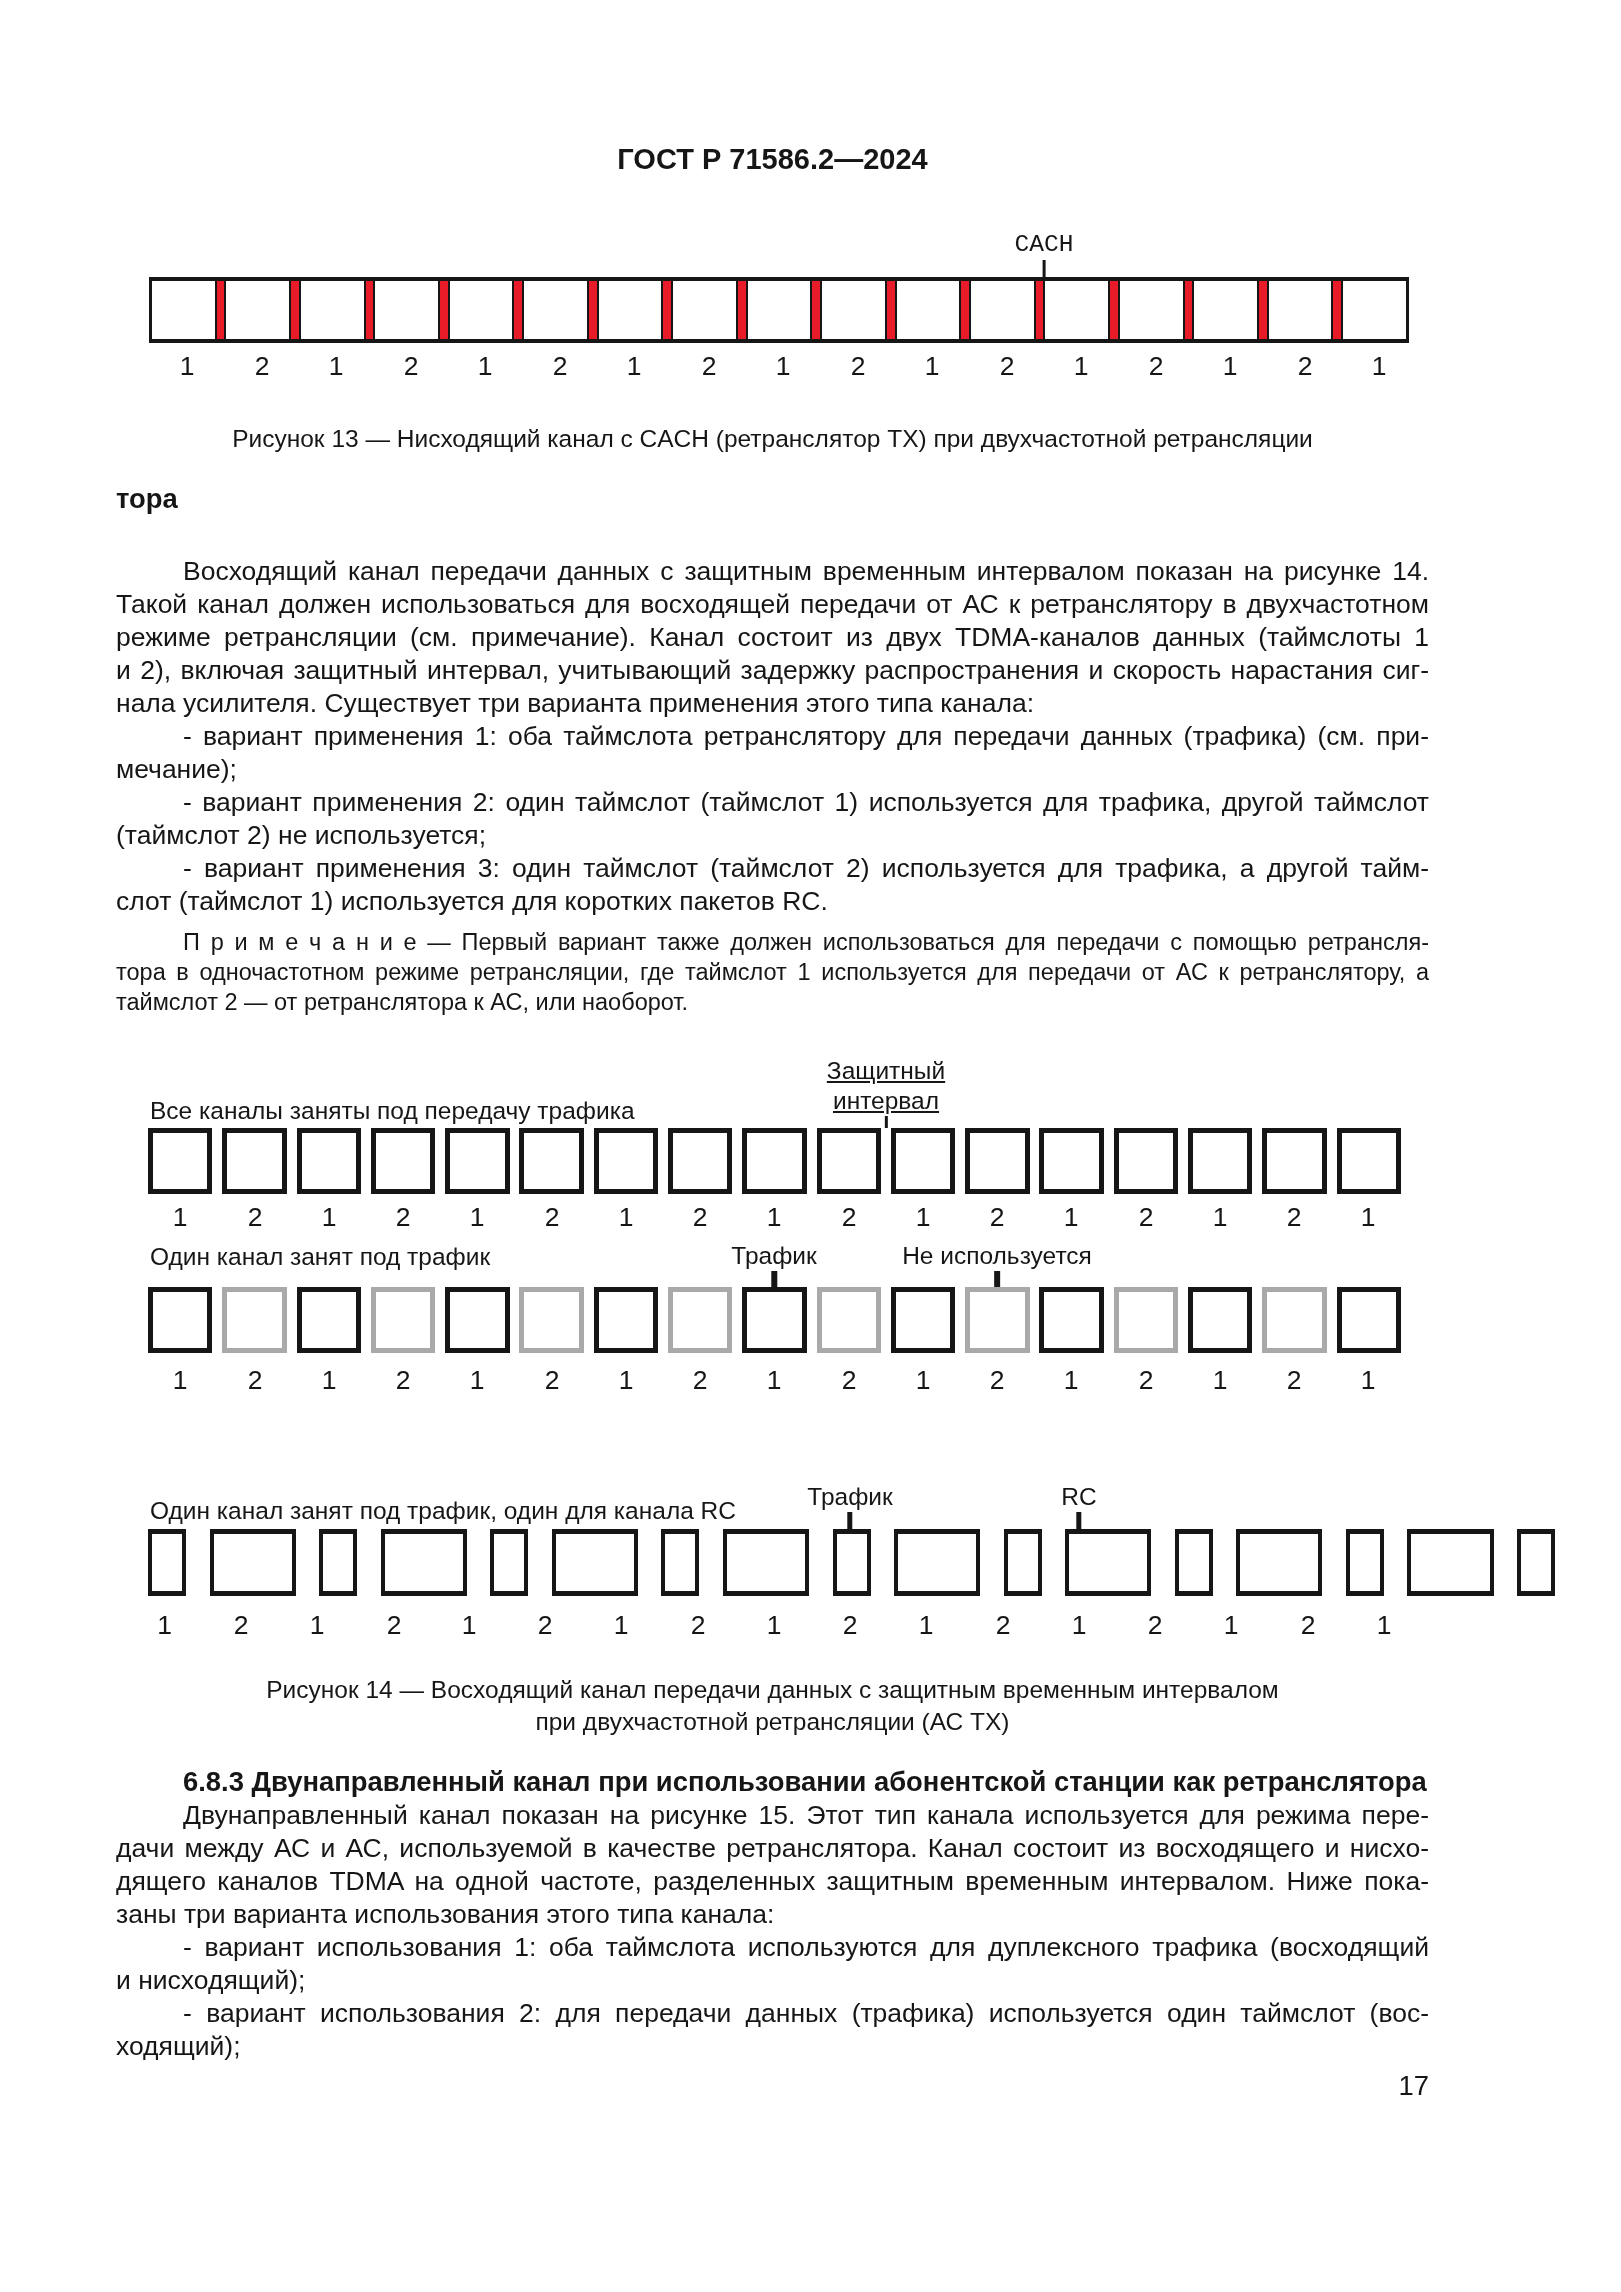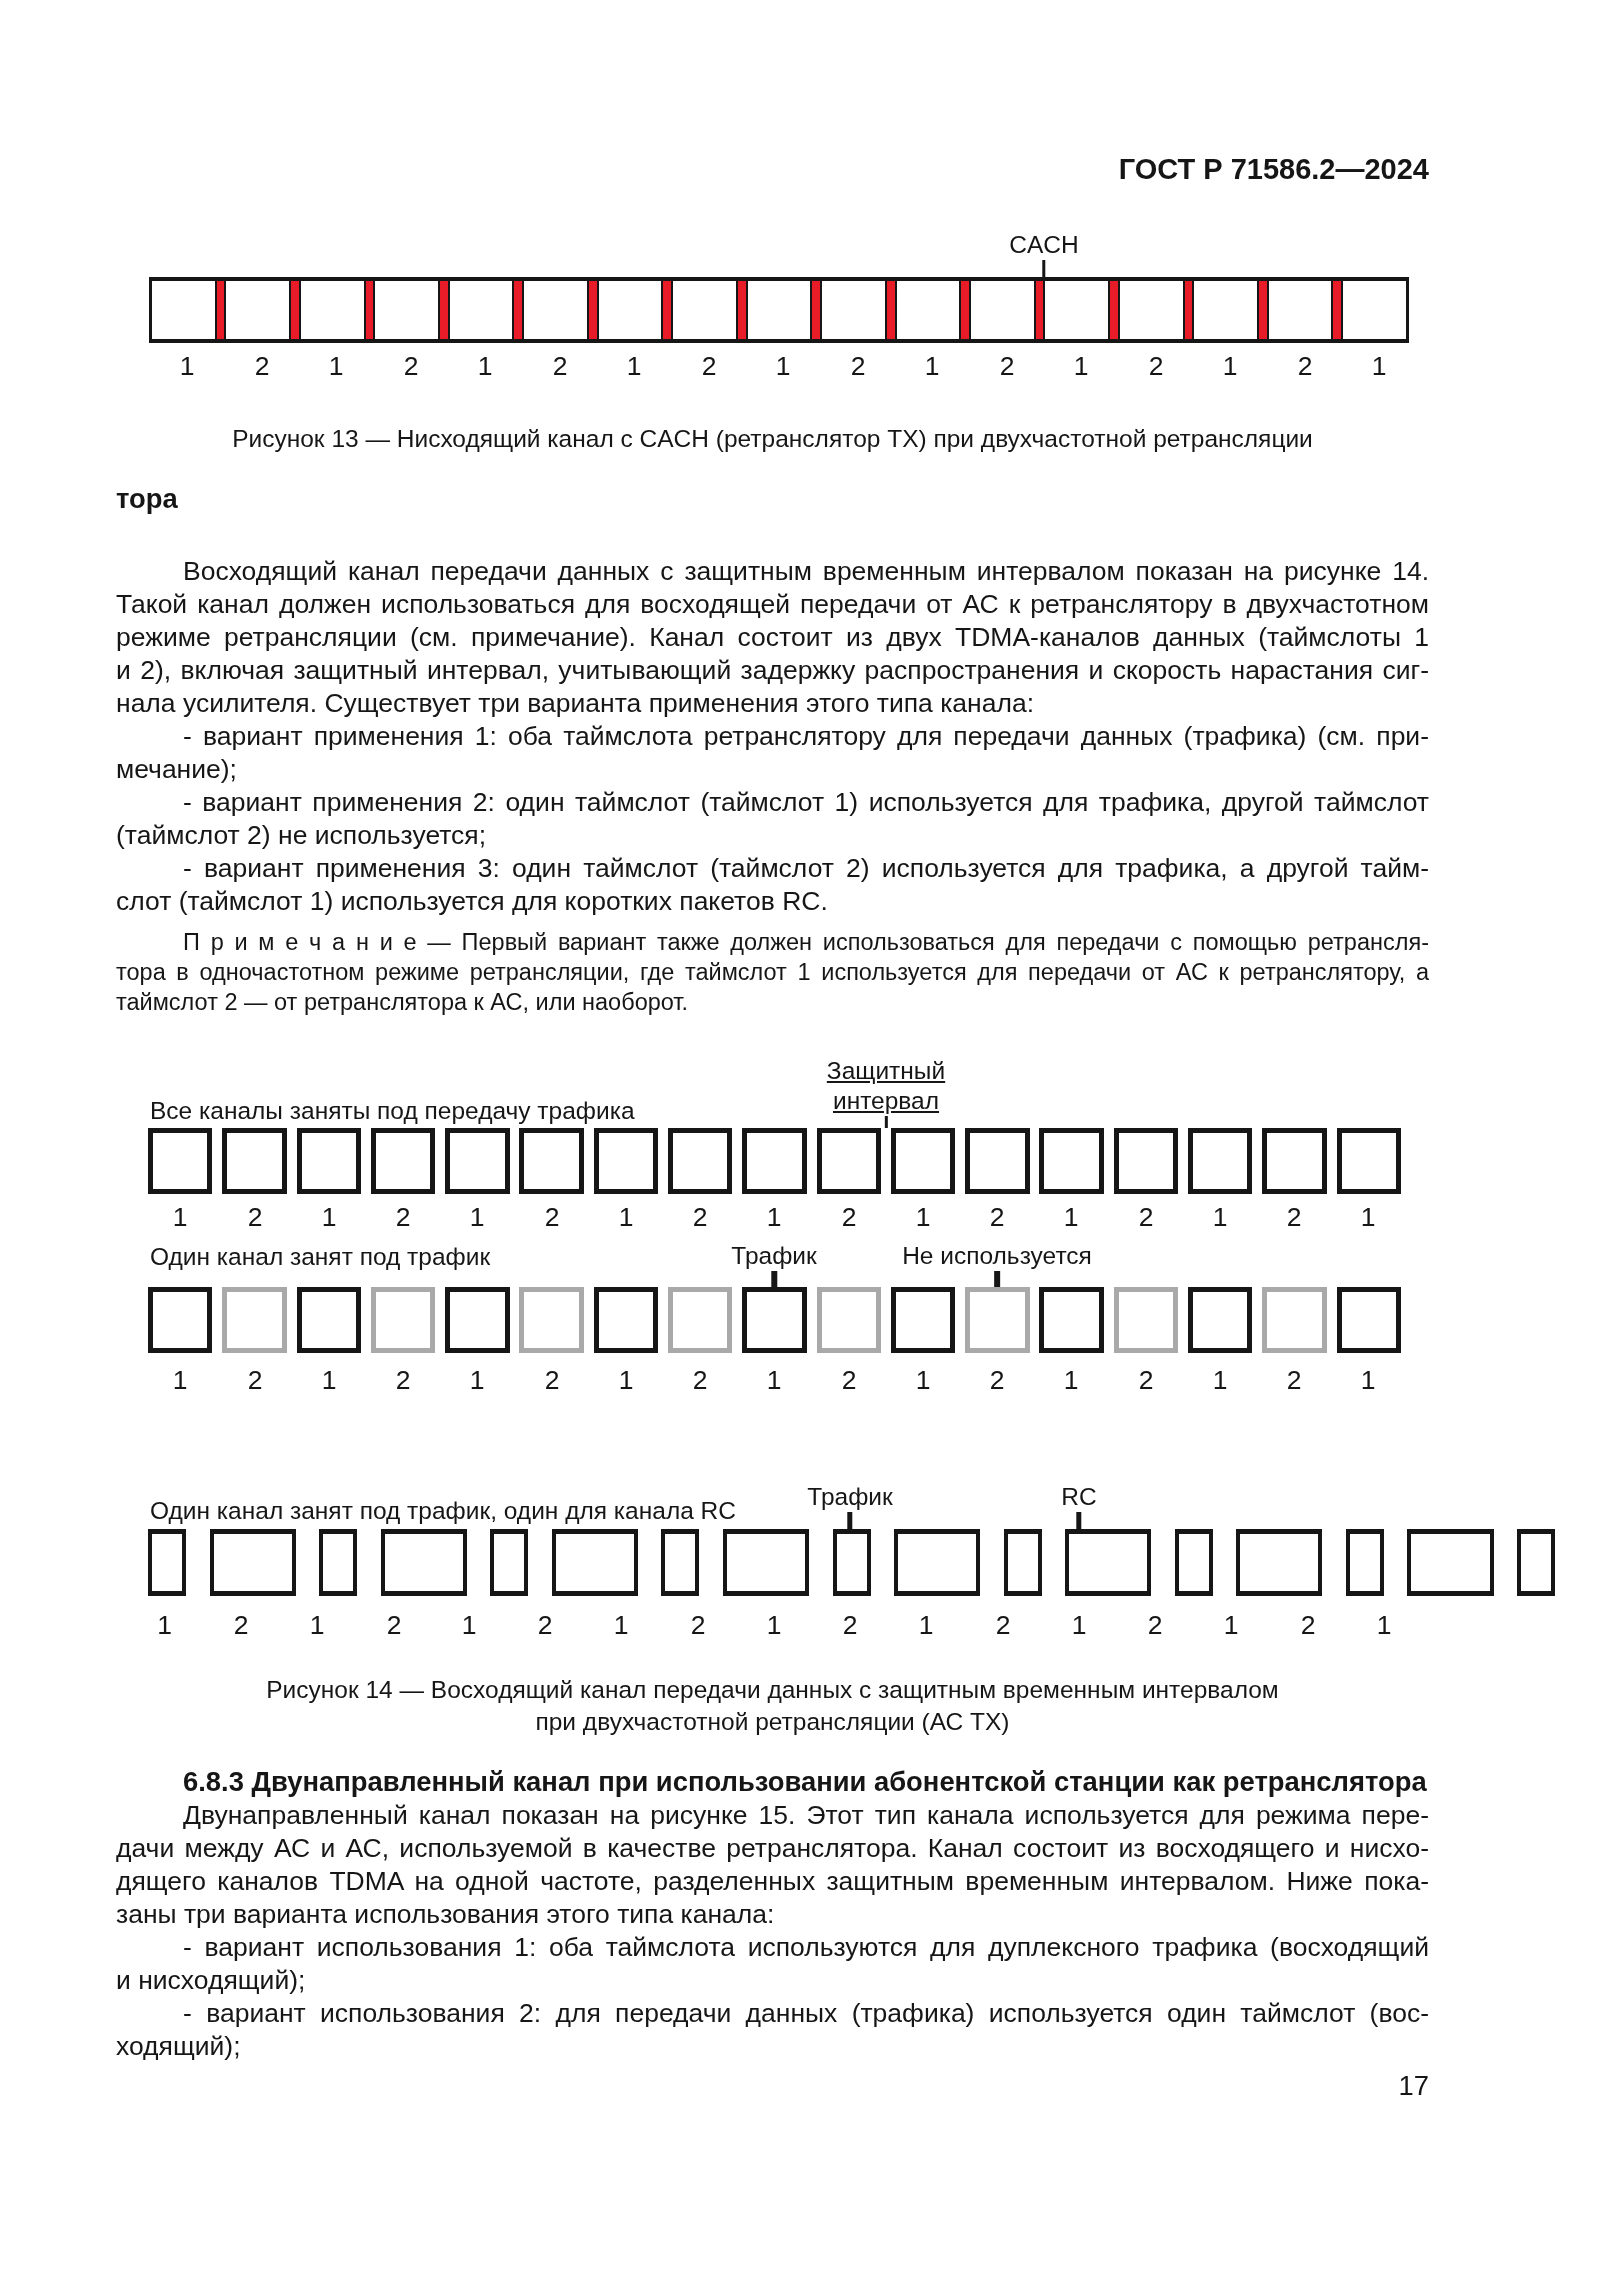--- a/index.html
+++ b/index.html
@@ -6,22 +6,22 @@
   .page {
     position:relative;
     width:1621px; height:2293px;
     background:#ffffff;
     font-family:"Liberation Sans", sans-serif;
     color:#161616;
     overflow:hidden;
   }
   
   .doc-header {
-    position:absolute; top:153px; left:116px; width:1313px;
-    text-align:right; font-size:29px; font-weight:bold;
+    position:absolute; top:143px; left:116px; width:1313px;
+    text-align:center; font-size:29px; font-weight:bold;
   }
   
   .textblock {position:absolute; left:116px; width:1313px;}
   .ln {font-size:26.5px; line-height:33px; min-height:33px;}
   .ln.j {text-align:justify; text-align-last:justify;}
   .ln.i {text-indent:67px;}
   .ln.b {font-weight:bold; font-size:27.4px;}
   .note .ln {font-size:23.5px; line-height:30px; min-height:30px;}
   .caption {
     position:absolute; left:116px; width:1313px;
@@ -72,21 +72,21 @@
 </style>
 </head>
 <body>
 
 <div class="page">
 
   <div class="doc-header">ГОСТ Р 71586.2—2024</div>
 
   <div class="fig" id="fig13" style="left:149px; top:231px; width:1260px;">
       <div class="zone" style="height: 46px;">
-        <div class="pointer" style="left: 895px;">
+        <div class="pointer" style="left: 895px; font-family: Liberation Mono, monospace;">
           <div class="plabel">CACH</div>
           <div class="pline" style="width: 2.9px; height: 16.7px;"></div>
         </div>
       </div>
       <div class="barwrap">
         <div class="bar13" style="height: 66px;">
           <div class="s13"></div>
           <div class="j13"></div>
           <div class="s13"></div>
           <div class="j13"></div>

